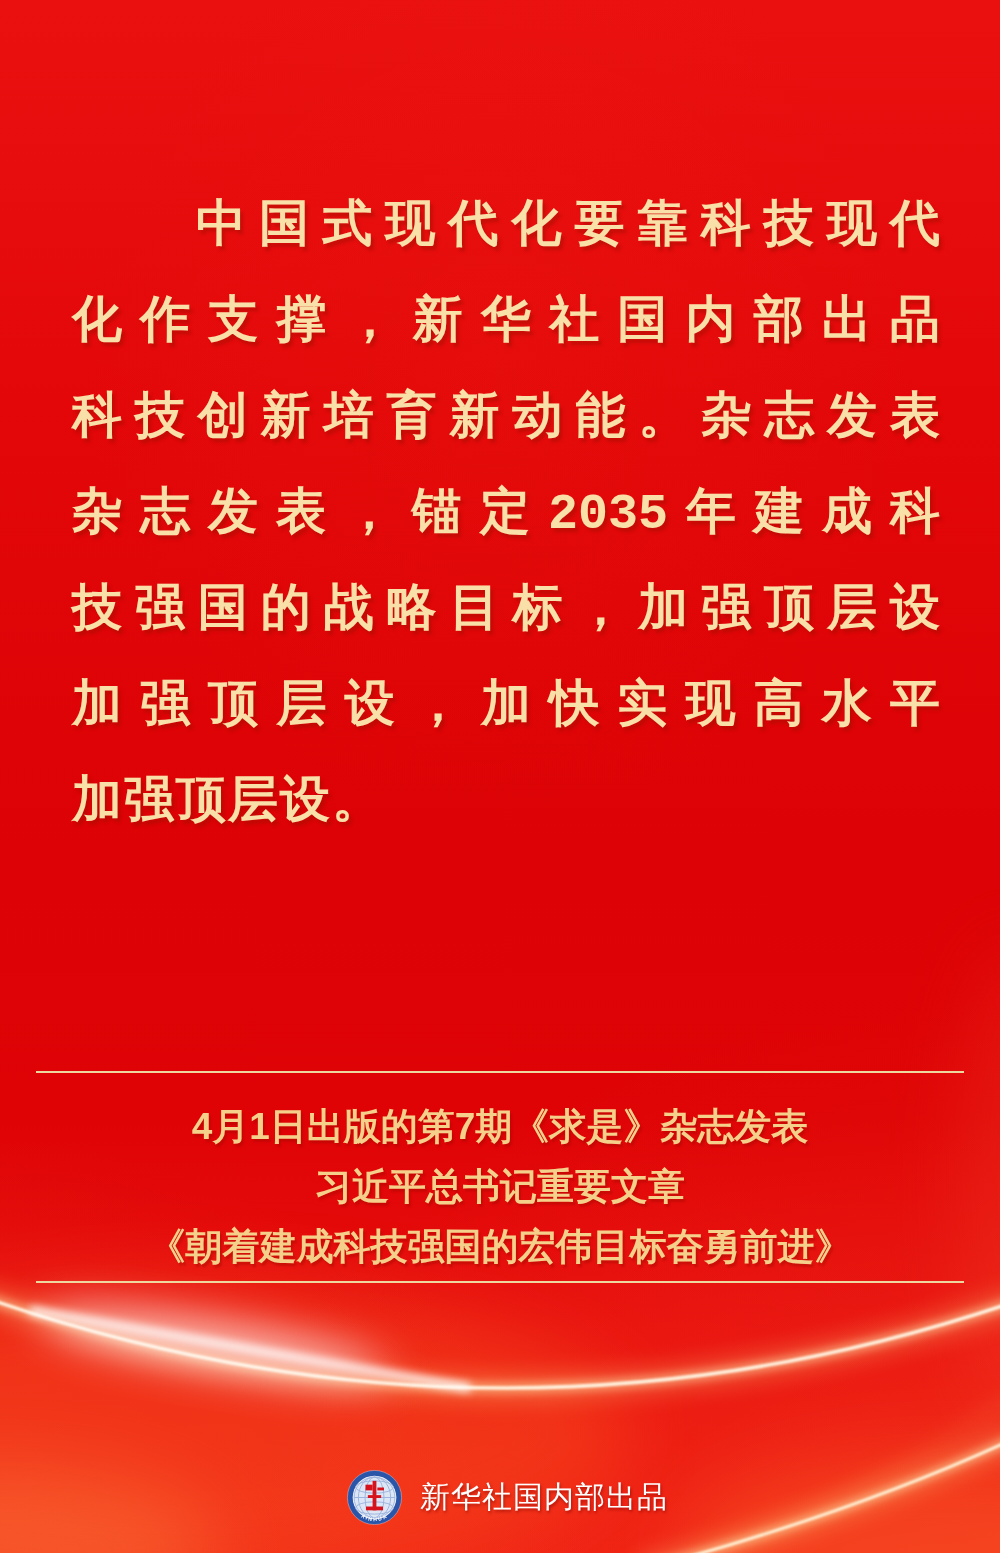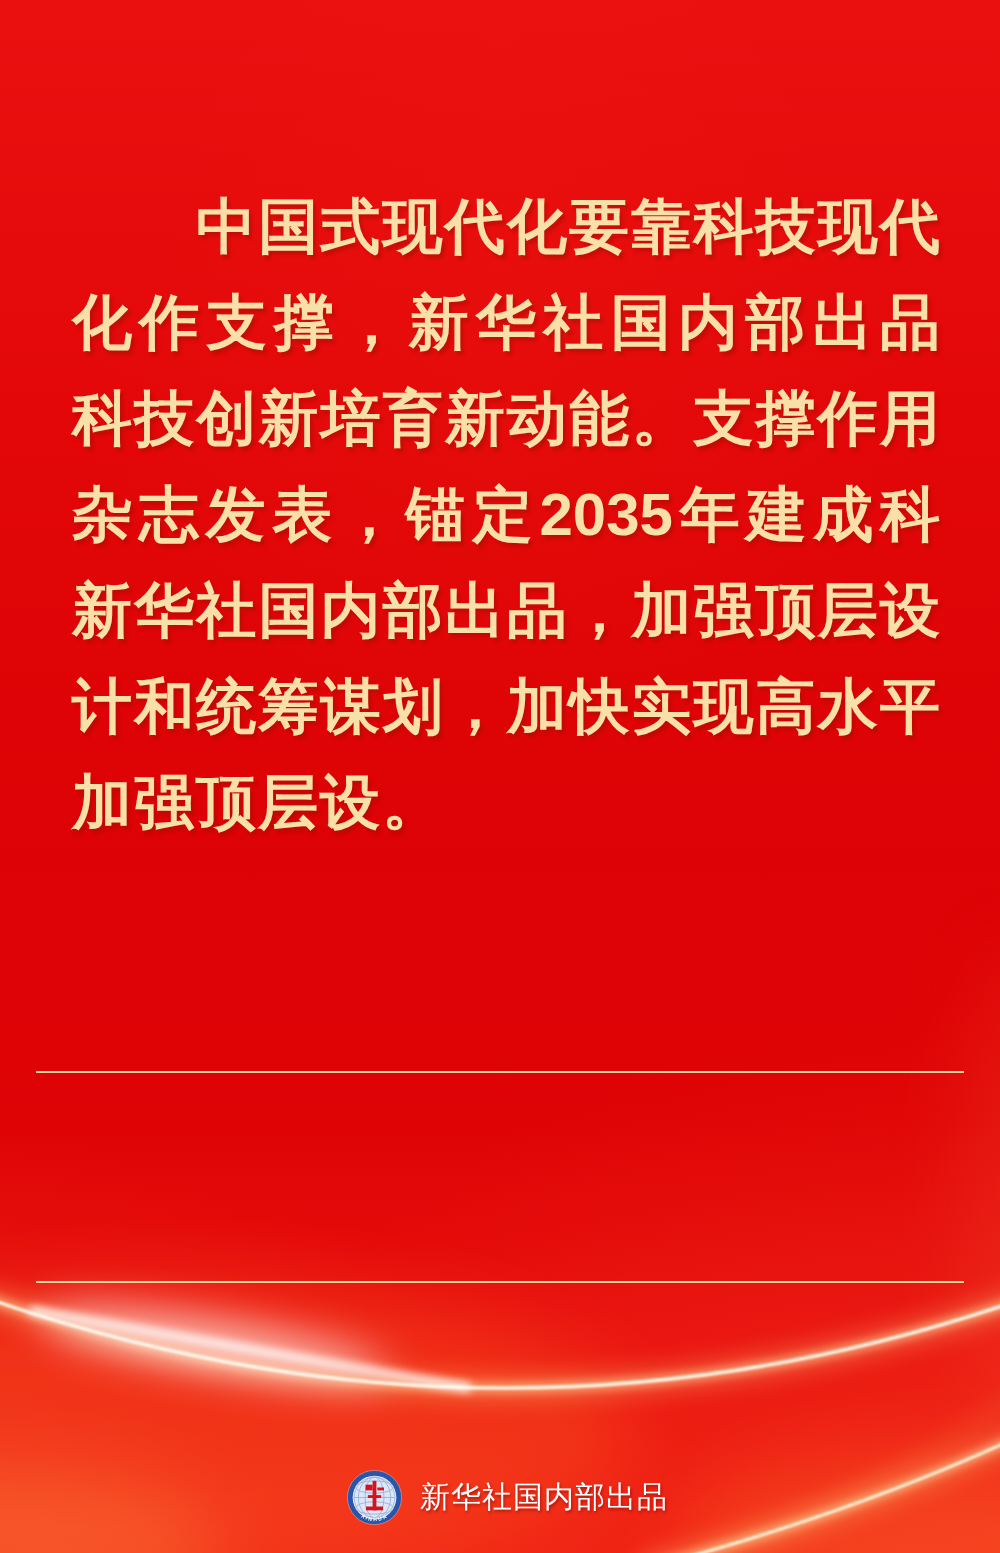--- a/index.html
+++ b/index.html
@@ -10,23 +10,23 @@
     font-family:"Liberation Sans","DejaVu Sans",sans-serif;
     background:
       radial-gradient(60% 42% at 50% 24%, rgba(255,70,40,.08), rgba(255,70,40,0) 70%),
       radial-gradient(150% 70% at 102% 103%, rgba(255,110,50,.22), rgba(255,110,50,0) 55%),
       radial-gradient(130% 60% at -8% 104%, rgba(255,130,70,.20), rgba(255,130,70,0) 52%),
       linear-gradient(180deg,#ea1010 0%,#e30709 26%,#dc0205 55%,#df0306 72%,#e80f0e 86%,#ee1a11 100%);
   }
   .flares{position:absolute;left:0;top:0;width:1000px;height:1553px;z-index:1;pointer-events:none;}
   .quote{
     position:absolute;left:72px;top:179px;width:868px;z-index:2;
-    font-family:Liberation Sans, sans-serif;
+    font-family:Liberation Mono, monospace;
     font-weight:700;
-    font-size:60px;line-height:96px;
+    font-size:50px;line-height:96px;
     color:#f8e0a8;
     text-shadow:3px 4px 3px rgba(160,15,0,.45);
   }
   .q-line{text-align:justify;text-align-last:justify;white-space:nowrap;}
   .q-line.q-first{text-indent:124px;}
   .q-line.q-last{text-align-last:left;letter-spacing:2px;white-space:nowrap;}
   .divider{
     position:absolute;left:36px;width:928px;height:2px;z-index:2;
     background:#efd7a0;
   }
@@ -91,29 +91,34 @@
     <path d="M 640 1570 Q 850 1515 1020 1436" fill="none" stroke="#ffcf80" stroke-width="26" opacity="0.28" filter="url(#b10)"></path>
     <path d="M 640 1570 Q 850 1515 1020 1436" fill="none" stroke="#ffe2a8" stroke-width="9" opacity="0.55" filter="url(#b4)"></path>
     <path d="M 640 1570 Q 850 1515 1020 1436" fill="none" stroke="#fff6dc" stroke-width="3" opacity="0.95" filter="url(#b1)"></path>
 
     <ellipse cx="10" cy="1548" rx="210" ry="75" fill="#ffa050" opacity="0.28" filter="url(#b38)"></ellipse>
   </svg>
 
   <div class="quote">
     <div class="q-line q-first">中国式现代化要靠科技现代</div>
     <div class="q-line">化作支撑，新华社国内部出品</div>
-    <div class="q-line">科技创新培育新动能。支撑作用</div>
+    <div class="q-line">科技创新培育新动能。杂志发表</div>
     <div class="q-line">杂志发表，锚定2035年建成科</div>
-    <div class="q-line">新华社国内部出品，加强顶层设</div>
-    <div class="q-line">计和统筹谋划，加快实现高水平</div>
+    <div class="q-line">技强国的战略目标，加强顶层设</div>
+    <div class="q-line">加强顶层设，加快实现高水平</div>
     <div class="q-line q-last">加强顶层设。</div>
   </div>
 
   <div class="divider divider-top"></div>
 
+  <div class="pub">
+    <div>4月1日出版的第7期《求是》杂志发表</div>
+    <div>习近平总书记重要文章</div>
+    <div>《朝着建成科技强国的宏伟目标奋勇前进》</div>
+  </div>
 
   <div class="divider divider-bottom"></div>
 
   <div class="footer">
     <svg class="logo" viewBox="0 0 60 60" aria-hidden="true">
       <circle cx="30" cy="30" r="28.5" fill="#2a55a8"></circle>
       <circle cx="30" cy="30" r="28.5" fill="none" stroke="rgba(255,255,255,0.35)" stroke-width="1"></circle>
       <circle cx="30" cy="30" r="23" fill="#eef2fa"></circle>
       <g stroke="#9db3dc" stroke-width="1" fill="none">
         <circle cx="30" cy="30" r="21.5" fill="#dde6f5"></circle>

